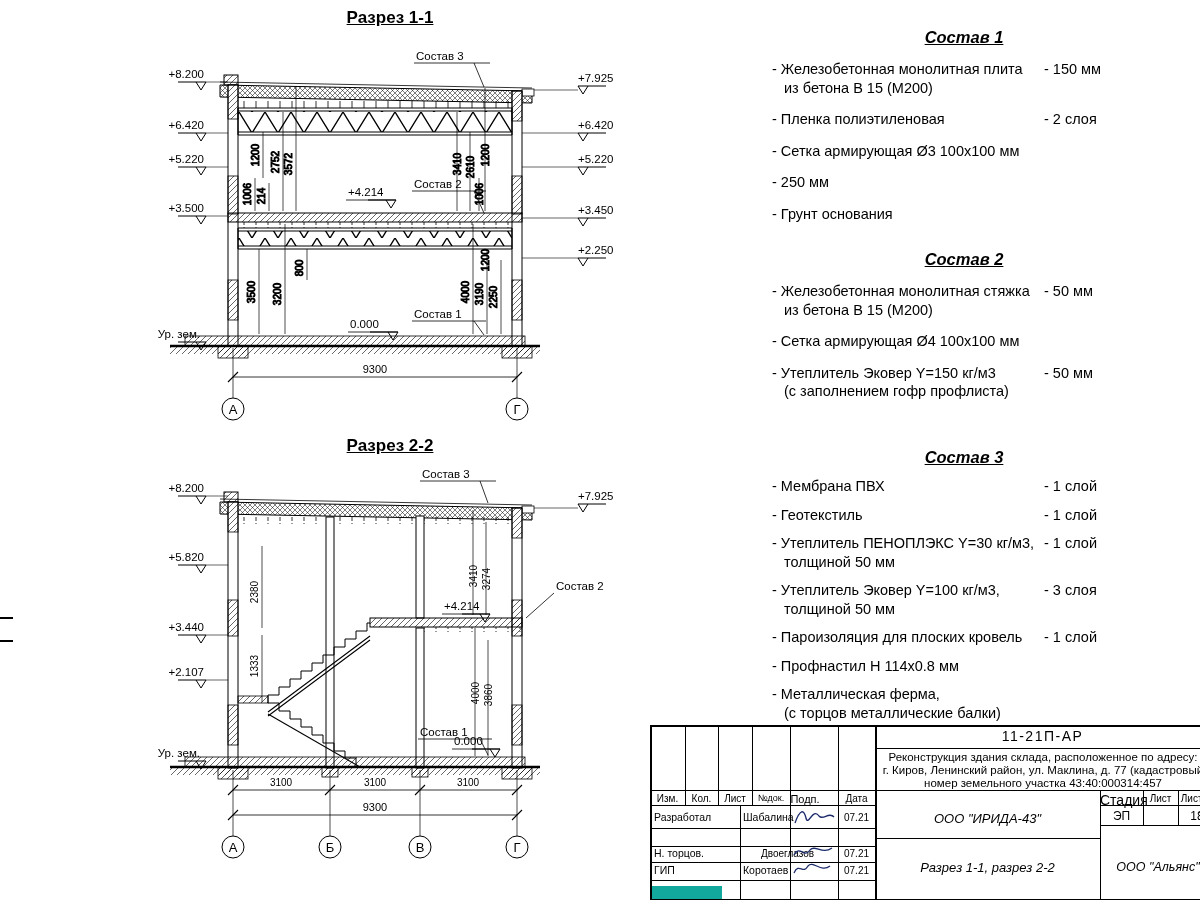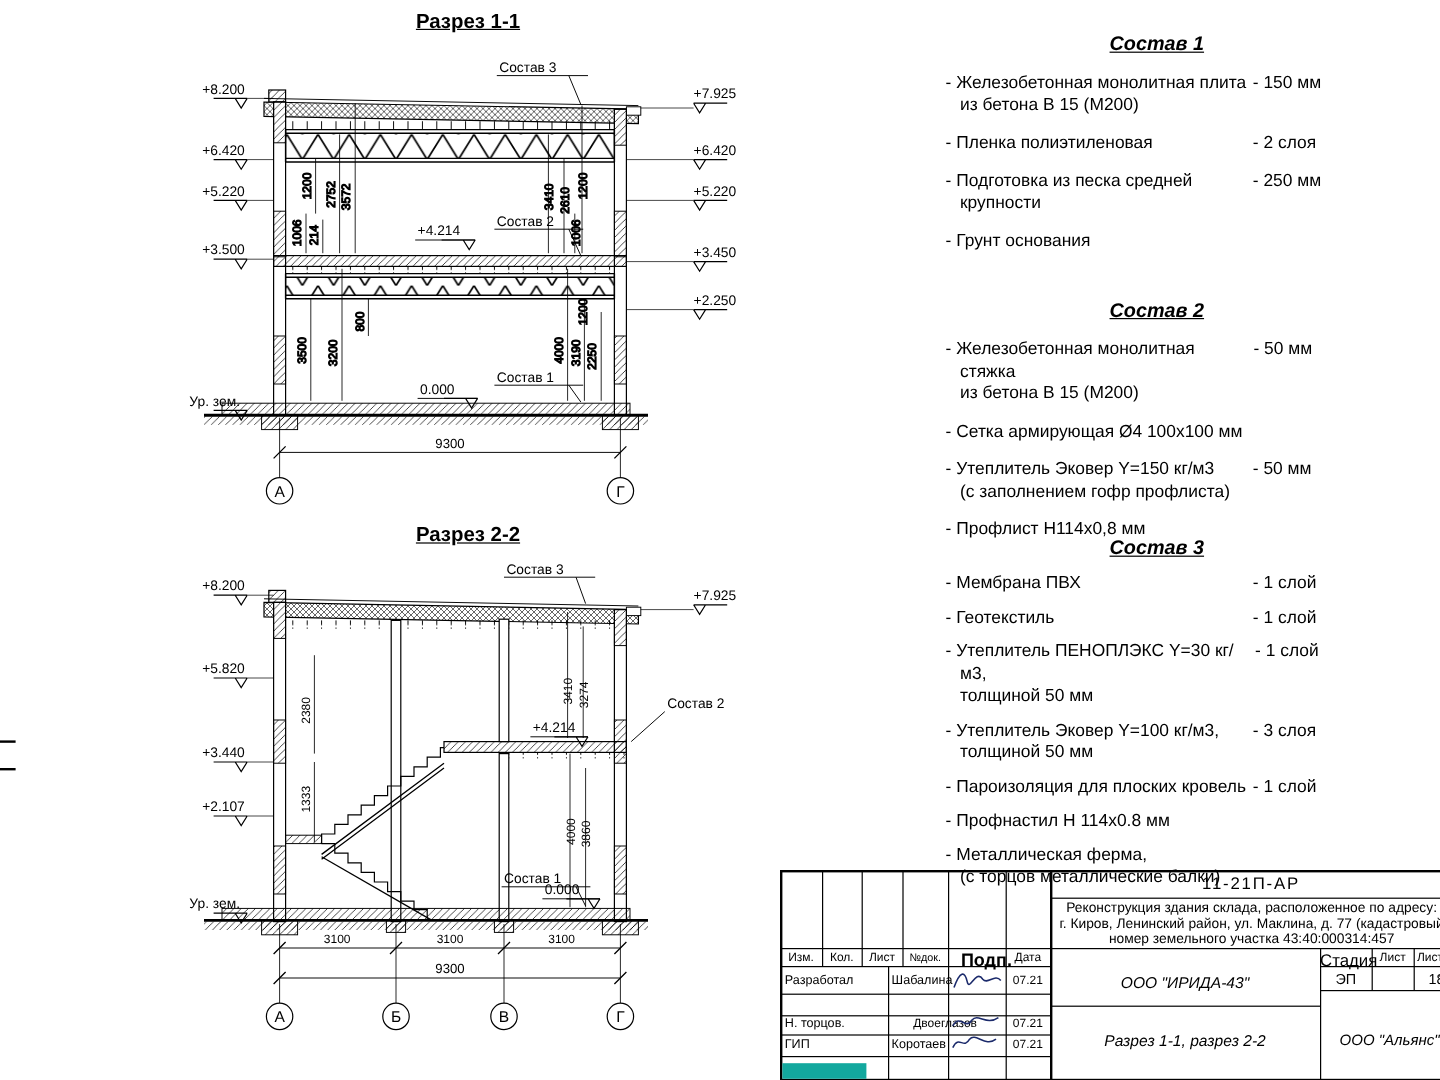--- a/index.html
+++ b/index.html
@@ -8,21 +8,21 @@
   .abs{position:absolute;}
   .dtitle{font-weight:bold;font-size:17px;text-decoration:underline;text-align:center;}
   svg text{font-family:"Liberation Sans",sans-serif;fill:#000;}
   .dim{font-size:10px;}
   .elev{font-size:11.5px;}
   .call{font-size:11.5px;}
   .axisl{font-size:13px;}
   
   .spec-sec{position:absolute;left:0;width:384px;}
   .spec-h{font-size:16.5px;font-weight:bold;font-style:italic;text-decoration:underline;text-align:center;margin:0 0 8px 0;}
-  .spec-item{display:flex;justify-content:space-between;align-items:flex-start;margin-top:13px;font-size:14.5px;line-height:1.28;margin-left:16px;}
+  .spec-item{display:flex;justify-content:space-between;align-items:flex-start;margin-top:13px;font-size:14.5px;line-height:1.28;}
   .tight .spec-item{margin-top:10px;}
   .spec-text{white-space:pre-line;padding-left:12px;text-indent:-12px;max-width:266px;}
   .spec-val{width:112px;white-space:nowrap;}
   
   .tb{position:absolute;left:650px;top:725px;width:600px;height:176px;}
   .hl{position:absolute;background:#000;height:1.3px;}
   .vl{position:absolute;background:#000;width:1.3px;}
   .thick{height:2px;}
   .vthick{width:2px;}
   .tbt{position:absolute;font-size:10.5px;line-height:1.1;}
@@ -326,22 +326,24 @@
     <div class="spec-item">
         <div class="spec-text">- Железобетонная  монолитная плита
 из бетона В 15 (М200)</div>
         <div class="spec-val">- 150 мм</div>
       </div>
     <div class="spec-item">
         <div class="spec-text">- Пленка полиэтиленовая</div>
         <div class="spec-val">-  2 слоя</div>
       </div>
     <div class="spec-item">
-        <div class="spec-text">- Подготовка из песка средней
-крупности</div>
+        <div class="spec-text">- Сетка армирующая Ø3 100х100 мм</div>
+        <div class="spec-val"></div>
+      </div>
+    <div class="spec-item">
         <div class="spec-val">- 250 мм</div>
       </div>
     <div class="spec-item">
         <div class="spec-text">- Грунт основания</div>
         <div class="spec-val"></div>
       </div>
   </div>
 
   <div class="spec-sec" style="top:222px;">
     <div class="spec-h">Состав 2</div>
@@ -351,24 +353,20 @@
         <div class="spec-val">- 50 мм</div>
       </div>
     <div class="spec-item">
         <div class="spec-text">- Сетка армирующая Ø4 100х100 мм</div>
         <div class="spec-val"></div>
       </div>
     <div class="spec-item">
         <div class="spec-text">- Утеплитель Эковер Y=150 кг/м3
 (с заполнением гофр профлиста)</div>
         <div class="spec-val">- 50 мм</div>
-      </div>
-    <div class="spec-item">
-        <div class="spec-text">- Профлист Н114х0,8 мм</div>
-        <div class="spec-val"></div>
       </div>
   </div>
 
   <div class="spec-sec tight" style="top:420px;">
     <div class="spec-h">Состав 3</div>
     <div class="spec-item">
         <div class="spec-text">- Мембрана ПВХ</div>
         <div class="spec-val">- 1 слой</div>
       </div>
     <div class="spec-item">
@@ -432,21 +430,21 @@
   <div class="tbt ctr" style="left:228px;top:26px;width:330px;font-size:11.5px;line-height:13px;">
     <div>Реконструкция здания склада, расположенное по адресу:</div>
     <div>г. Киров, Ленинский район, ул. Маклина, д. 77 (кадастровый</div>
     <div>номер земельного участка 43:40:000314:457</div>
   </div>
 
   <div class="tbt ctr" style="left:0;top:68px;width:35px;font-size:10px;">Изм.</div>
   <div class="tbt ctr" style="left:35px;top:68px;width:33px;font-size:10px;">Кол.</div>
   <div class="tbt ctr" style="left:68px;top:68px;width:34px;font-size:10px;">Лист</div>
   <div class="tbt ctr" style="left:102px;top:69px;width:38px;font-size:9px;">№док.</div>
-  <div class="tbt ctr" style="left:148px;top:68px;width:48px;font-size:15px;font-weight:bold;">Подп.</div>
+  <div class="tbt ctr" style="left:131px;top:68px;width:48px;font-size:11px;">Подп.</div>
   <div class="tbt ctr" style="left:188px;top:68px;width:37px;font-size:10px;">Дата</div>
 
   <div class="tbt" style="left:4px;top:87px;">Разработал</div>
   <div class="tbt" style="left:93px;top:87px;">Шабалина</div>
   <div class="tbt ctr" style="left:188px;top:87px;width:37px;font-size:10px;">07.21</div>
 
   <div class="tbt" style="left:4px;top:123px;">Н. торцов.</div>
   <div class="tbt" style="left:111px;top:123px;font-size:10px;">Двоеглазов</div>
   <div class="tbt ctr" style="left:188px;top:123px;width:37px;font-size:10px;">07.21</div>
 

